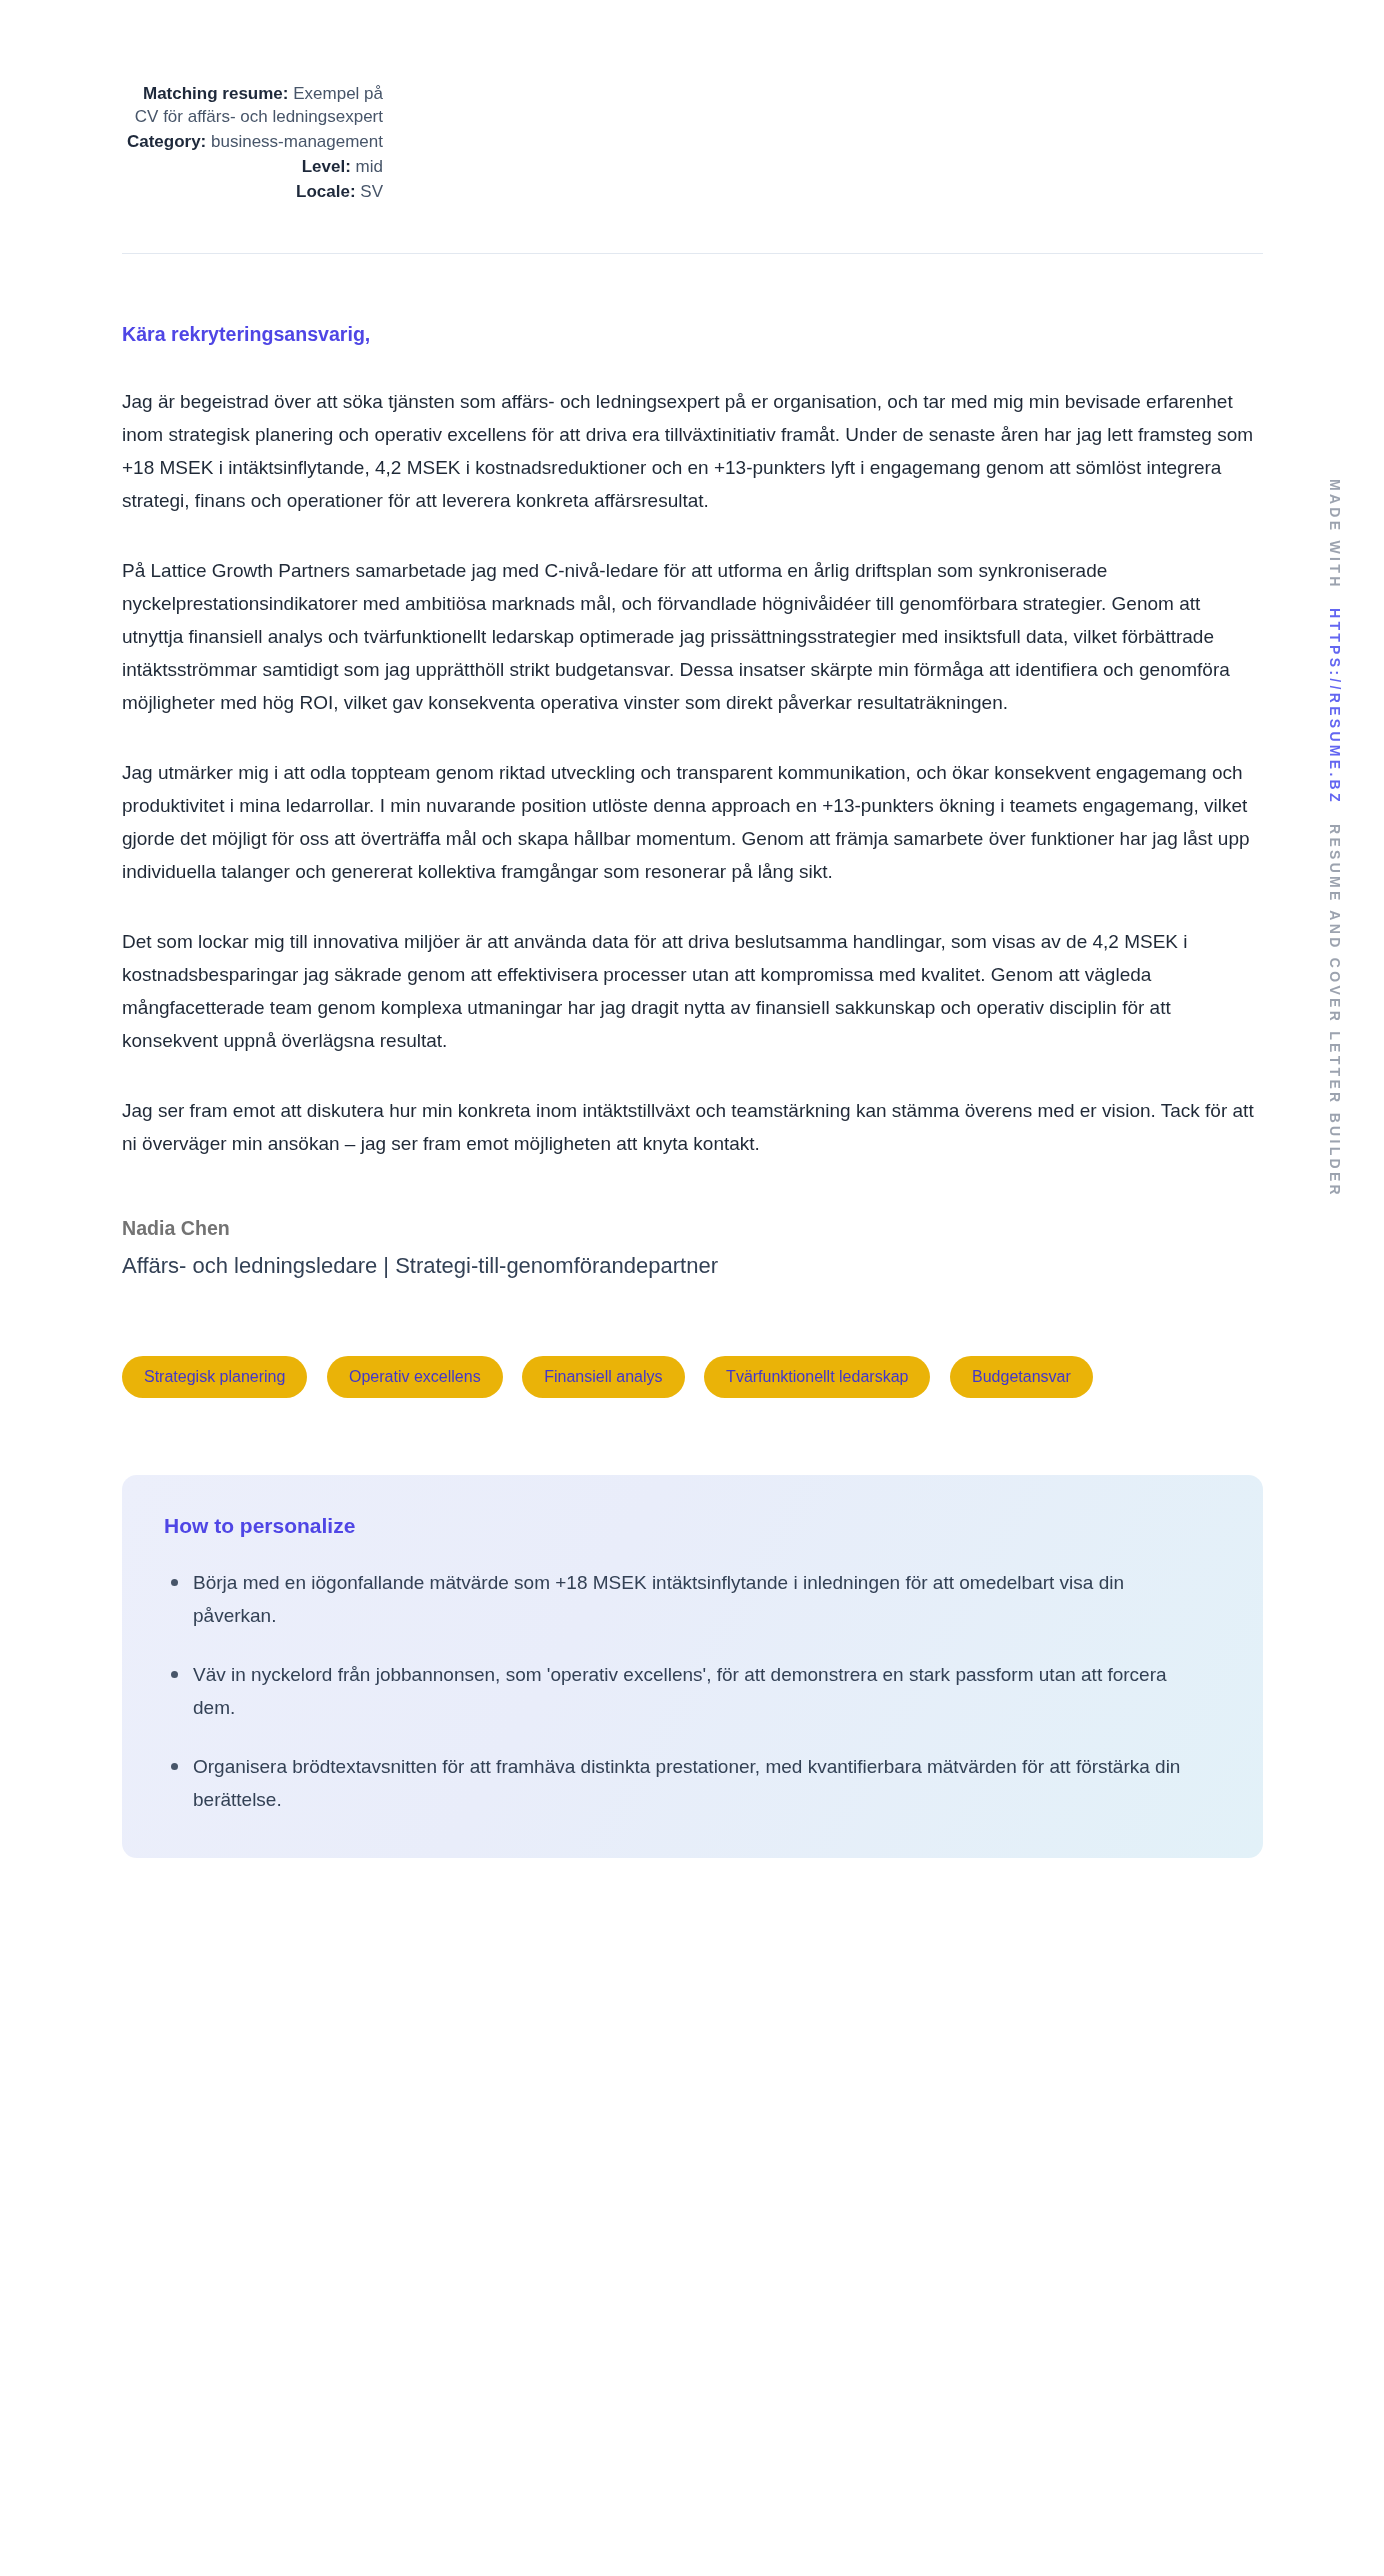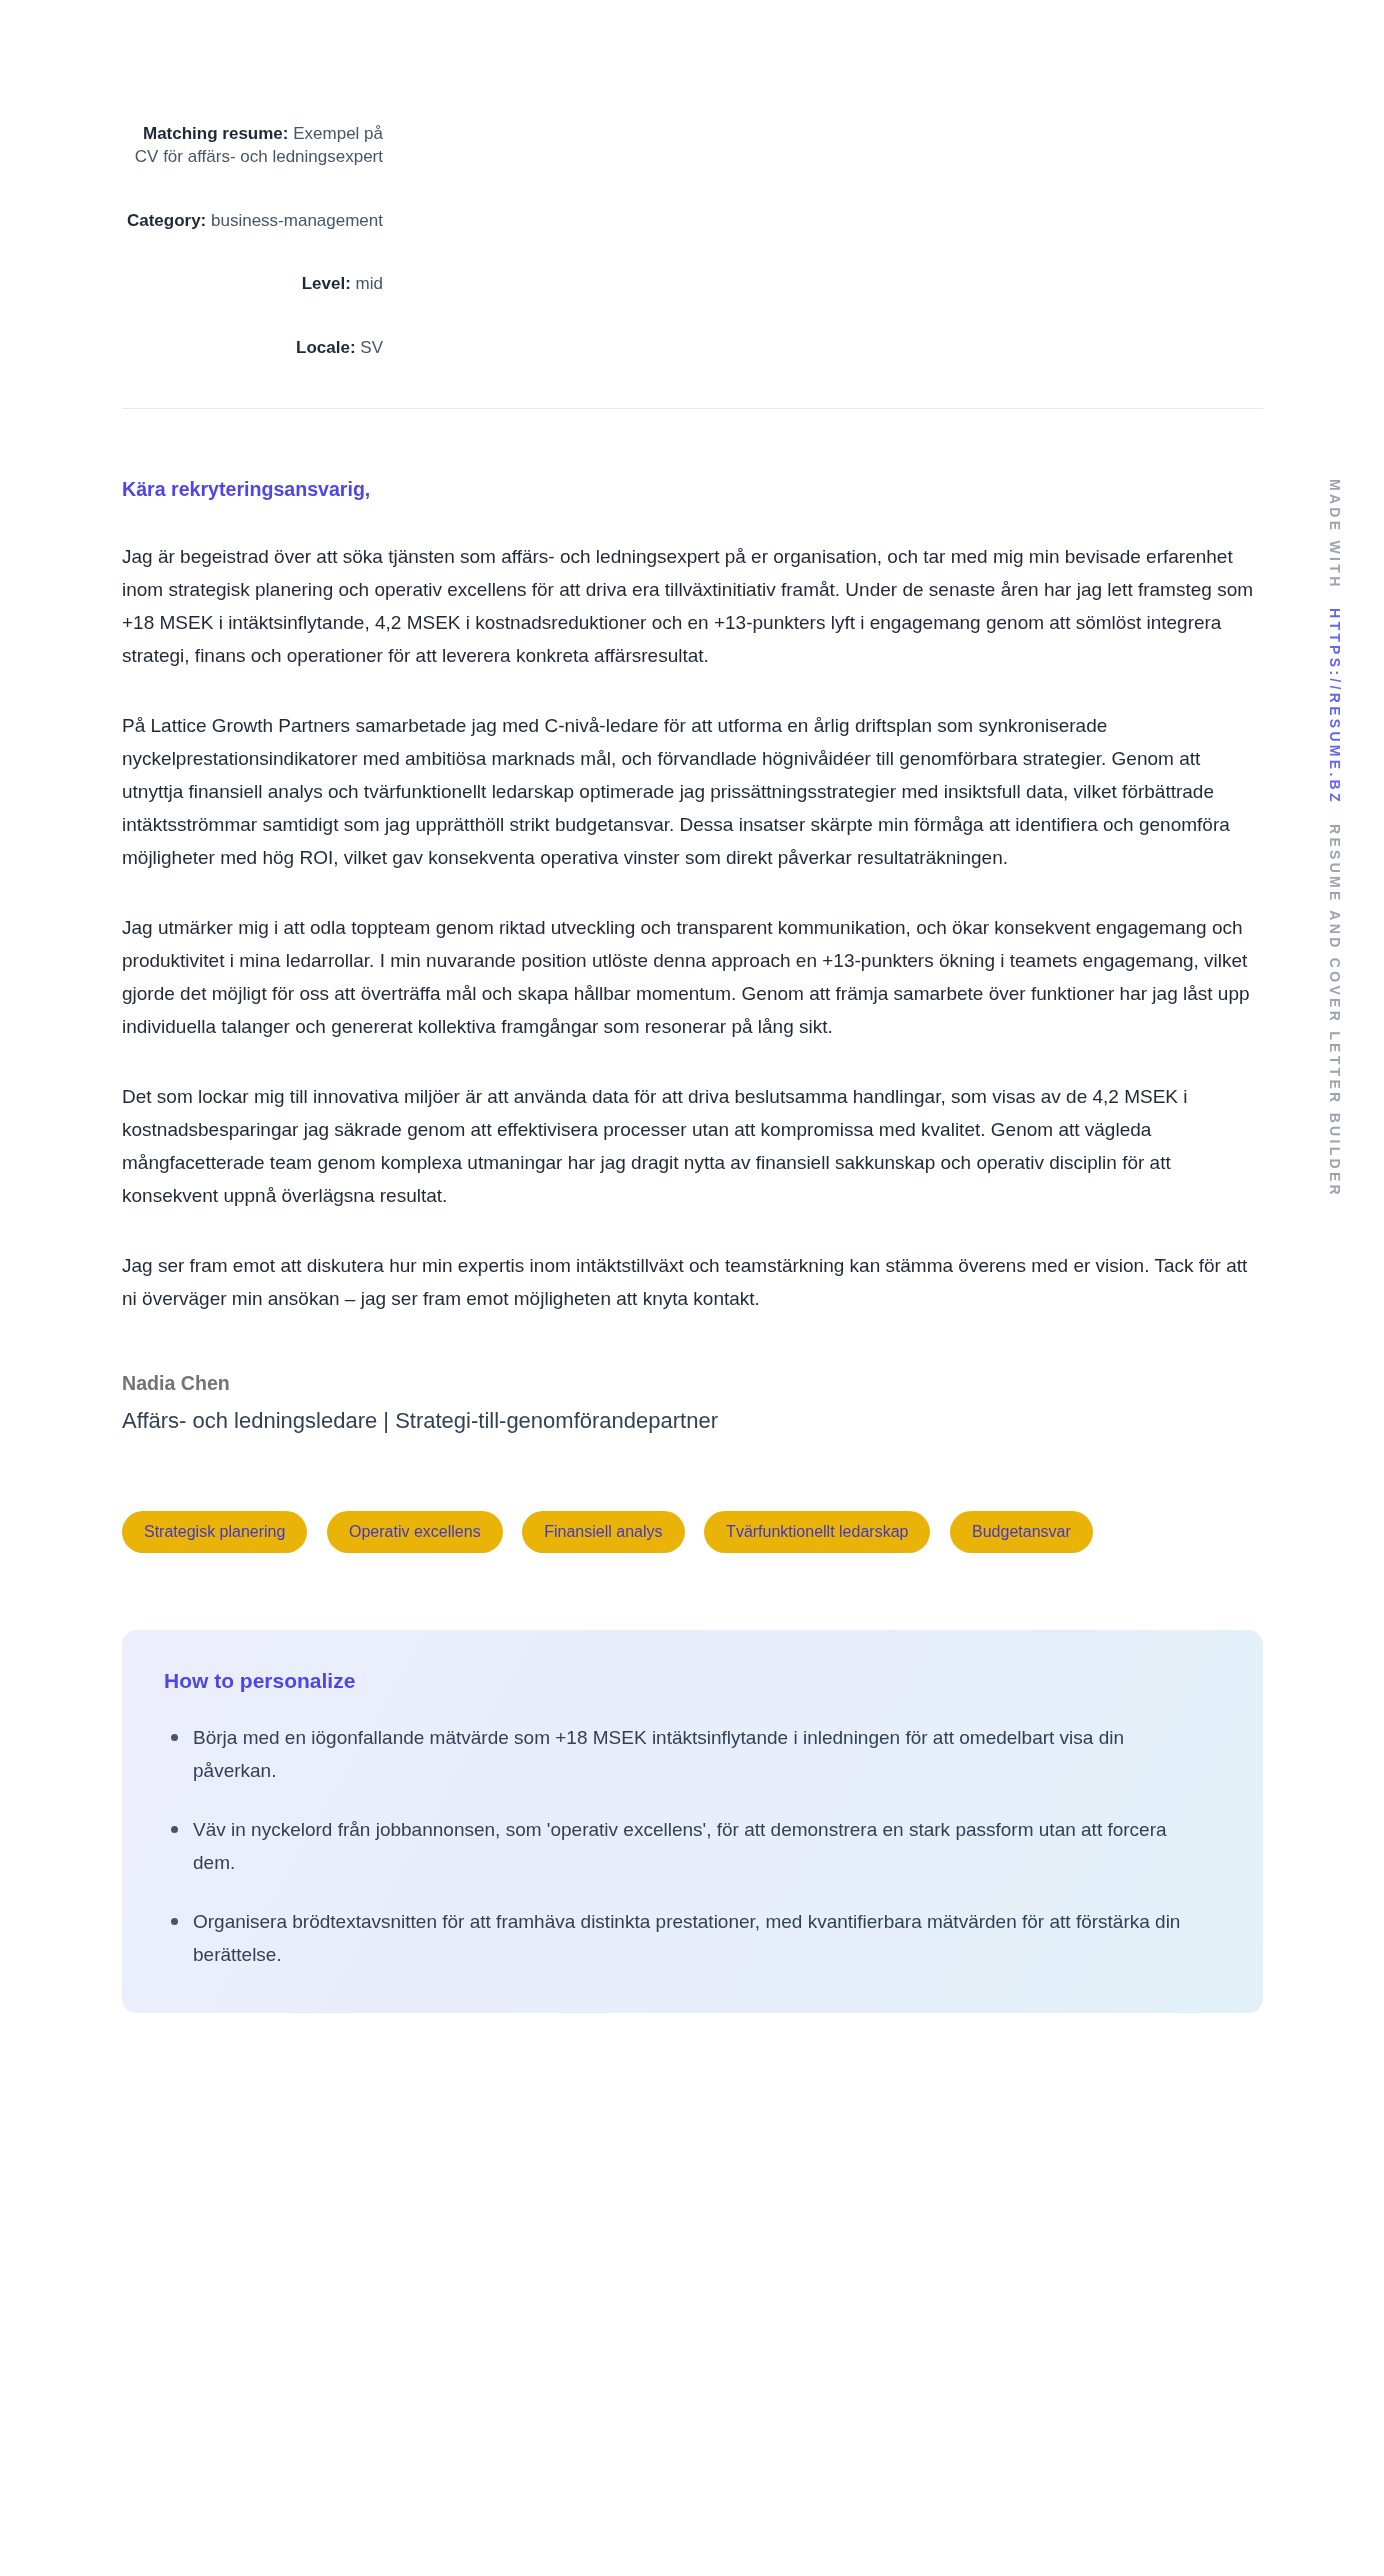--- a/index.html
+++ b/index.html
@@ -40,21 +40,21 @@
   }
   .meta {
     width: 261px;
     flex-shrink: 0;
     text-align: right;
     font-size: 17px;
     line-height: 1.38;
     color: #475569;
     padding-top: 4.9px;
   }
-  .meta-row { margin-bottom: 1.6px; margin-top: 40px; }
+  .meta-row { margin-bottom: 1.6px; }
   .meta-label { font-weight: 700; color: #1e293b; }
 
   .divider {
     border: none;
     border-top: 0.8px solid #e2e8f0;
     margin-top: 47px;
   }
 
   
   .letter { margin-top: 69px; }
@@ -188,21 +188,21 @@
 
   <hr class="divider">
 
   <section class="letter">
     <p class="greeting">Kära rekryteringsansvarig,</p>
 
     <p class="body-par">Jag är begeistrad över att söka tjänsten som affärs- och ledningsexpert på er organisation, och tar med mig min bevisade erfarenhet inom strategisk planering och operativ excellens för att driva era tillväxtinitiativ framåt. Under de senaste åren har jag lett framsteg som +18 MSEK i intäktsinflytande, 4,2 MSEK i kostnadsreduktioner och en +13-punkters lyft i engagemang genom att sömlöst integrera strategi, finans och operationer för att leverera konkreta affärsresultat.</p>
     <p class="body-par">På Lattice Growth Partners samarbetade jag med C-nivå-ledare för att utforma en årlig driftsplan som synkroniserade nyckelprestationsindikatorer med ambitiösa marknads mål, och förvandlade högnivåidéer till genomförbara strategier. Genom att utnyttja finansiell analys och tvärfunktionellt ledarskap optimerade jag prissättningsstrategier med insiktsfull data, vilket förbättrade intäktsströmmar samtidigt som jag upprätthöll strikt budgetansvar. Dessa insatser skärpte min förmåga att identifiera och genomföra möjligheter med hög ROI, vilket gav konsekventa operativa vinster som direkt påverkar resultaträkningen.</p>
     <p class="body-par">Jag utmärker mig i att odla toppteam genom riktad utveckling och transparent kommunikation, och ökar konsekvent engagemang och produktivitet i mina ledarrollar. I min nuvarande position utlöste denna approach en +13-punkters ökning i teamets engagemang, vilket gjorde det möjligt för oss att överträffa mål och skapa hållbar momentum. Genom att främja samarbete över funktioner har jag låst upp individuella talanger och genererat kollektiva framgångar som resonerar på lång sikt.</p>
     <p class="body-par">Det som lockar mig till innovativa miljöer är att använda data för att driva beslutsamma handlingar, som visas av de 4,2 MSEK i kostnadsbesparingar jag säkrade genom att effektivisera processer utan att kompromissa med kvalitet. Genom att vägleda mångfacetterade team genom komplexa utmaningar har jag dragit nytta av finansiell sakkunskap och operativ disciplin för att konsekvent uppnå överlägsna resultat.</p>
-    <p class="body-par">Jag ser fram emot att diskutera hur min expertis inom intäktstillväxt och teamstärkning kan stämma överens med er vision. Tack för att ni överväger min ansökan – jag ser fram emot möjligheten att knyta kontakt.</p>
+    <p class="body-par">Jag ser fram emot att diskutera hur min konkreta inom intäktstillväxt och teamstärkning kan stämma överens med er vision. Tack för att ni överväger min ansökan – jag ser fram emot möjligheten att knyta kontakt.</p>
 
     <div class="signature">
       <div class="signature-name">Nadia Chen</div>
       <div class="signature-title">Affärs- och ledningsledare | Strategi-till-genomförandepartner</div>
     </div>
   </section>
 
   <div class="skills">
     <span class="chip">Strategisk planering</span>
     <span class="chip">Operativ excellens</span>

